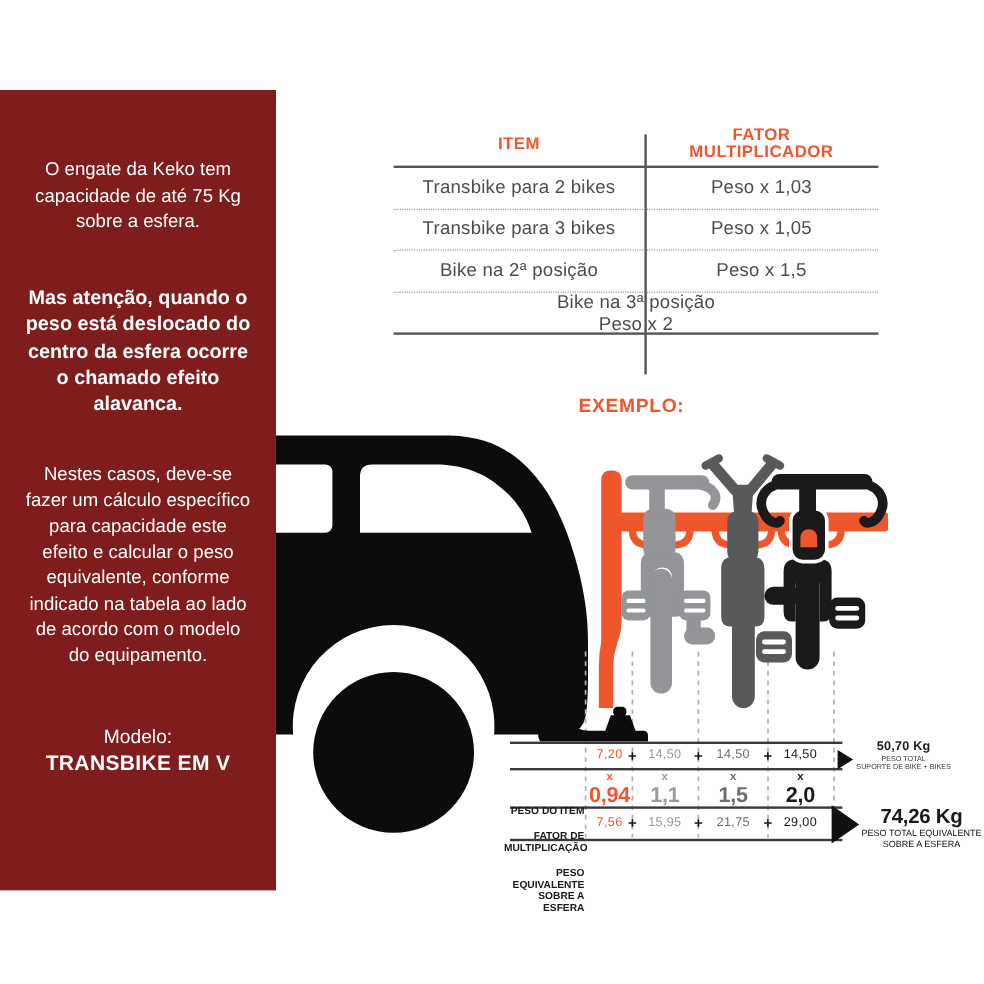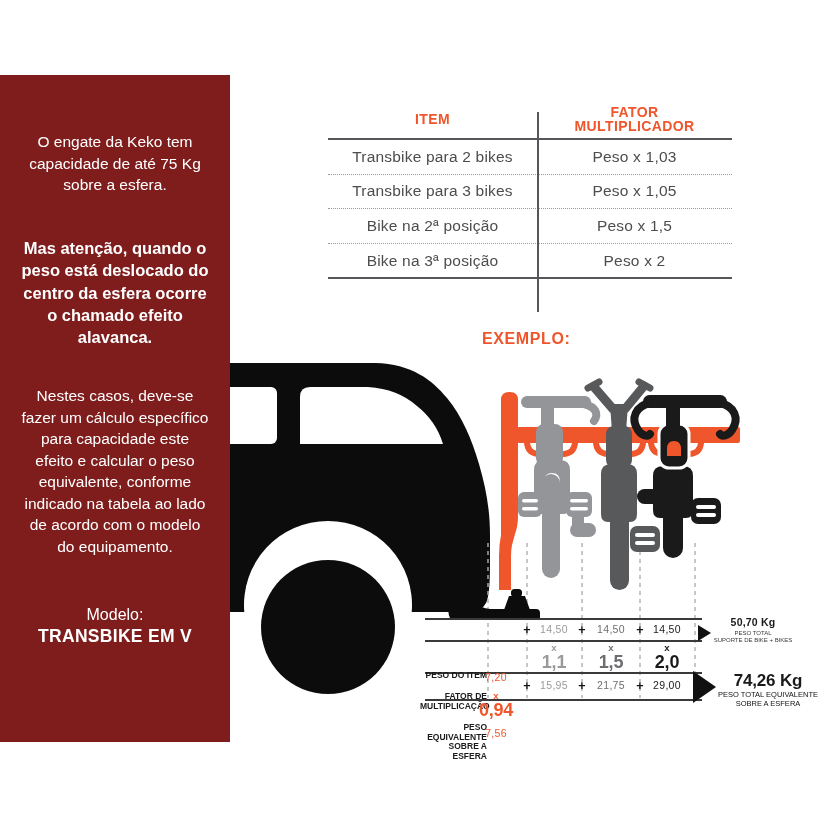--- a/index.html
+++ b/index.html
@@ -16,21 +16,21 @@
   .model-name{top:551px;font-size:17.5px;font-weight:700;letter-spacing:.3px;}
   [data-bind-lines]{white-space:pre-line;}
 
   
   .ftable{position:absolute;left:328px;top:100px;width:404px;height:215px;z-index:3;}
   .ft-header{height:38px;display:flex;align-items:center;}
   .ft-h1{width:209px;text-align:center;color:#F0562B;font-weight:700;font-size:14px;letter-spacing:.4px;}
   .ft-h2{flex:1;text-align:center;color:#F0562B;font-weight:700;font-size:14px;line-height:14.5px;letter-spacing:.4px;}
   .ft-body{border-top:2px solid #55565a;border-bottom:2px solid #55565a;}
   .ft-row{height:33.6px;display:flex;align-items:center;border-bottom:1.4px dotted #9b9b9e;}
-  .ft-row:last-child{border-bottom:none;}
+  .ft-row:last-child{border-bottom:none;flex-direction:column;}
   .ft-item{width:209px;text-align:center;font-size:15.5px;color:#4d4d4f;letter-spacing:.2px;}
   .ft-factor{flex:1;text-align:center;font-size:15.5px;color:#4d4d4f;letter-spacing:.2px;}
   .ft-vline{position:absolute;left:209px;top:12px;width:1.5px;height:200px;background:#55565a;}
 
   
   .exemplo{position:absolute;left:482px;top:330px;font-size:16px;font-weight:700;
            color:#F0562B;letter-spacing:.6px;z-index:3;}
 
   
   .illu{position:absolute;left:0;top:0;z-index:1;}
@@ -39,21 +39,21 @@
   .mtable{position:absolute;left:420px;top:610px;width:400px;height:110px;z-index:3;
           color:#1a1a1a;}
   .mt-line{position:absolute;left:5px;width:277px;height:1.5px;background:#3a3a3c;}
   .mt-l1{top:8px;} .mt-l2{top:30px;} .mt-l3{top:62px;} .mt-l4{top:89px;}
   .mt-label{position:absolute;left:0;width:67px;text-align:right;font-weight:700;color:#1a1a1a;margin-top:45px;}
   .mt-lab1{top:12px;font-size:8.5px;line-height:16px;}
   .mt-lab2{top:37px;font-size:8.5px;line-height:9.5px;}
   .mt-lab3{top:68px;font-size:8.5px;line-height:9.5px;}
   .mt-val{position:absolute;width:46px;text-align:center;font-size:10.5px;letter-spacing:.3px;}
   .mt-r1{top:13px;} .mt-r3{top:69px;}
-  .mt-c1{left:53px;margin-top:48px;} .mt-c2{left:111px;} .mt-c3{left:168px;} .mt-c4{left:224px;}
+  .mt-c1{left:65px;} .mt-c2{left:111px;} .mt-c3{left:168px;} .mt-c4{left:224px;}
   .mt-fcell{position:absolute;top:33px;width:46px;text-align:center;}
   .mt-x{font-size:9.5px;font-weight:700;line-height:10px;}
   .mt-big{font-size:18px;font-weight:700;line-height:19px;letter-spacing:-.2px;}
   .mt-plus{position:absolute;width:16px;text-align:center;font-size:12.5px;font-weight:700;color:#111;}
   .mt-p1{left:99px;} .mt-p2{left:154px;} .mt-p3{left:212px;}
   .c-orange{color:#F0562B;} .c-gray1{color:#9a9a9d;} .c-gray2{color:#6d6e71;} .c-dark{color:#1a1a1a;}
   .arrow-small{position:absolute;left:278px;top:15px;width:0;height:0;
                border-top:8px solid transparent;border-bottom:8px solid transparent;border-left:13px solid #111;}
   .arrow-big{position:absolute;left:273px;top:61px;width:0;height:0;
              border-top:16px solid transparent;border-bottom:16px solid transparent;border-left:23px solid #111;}

